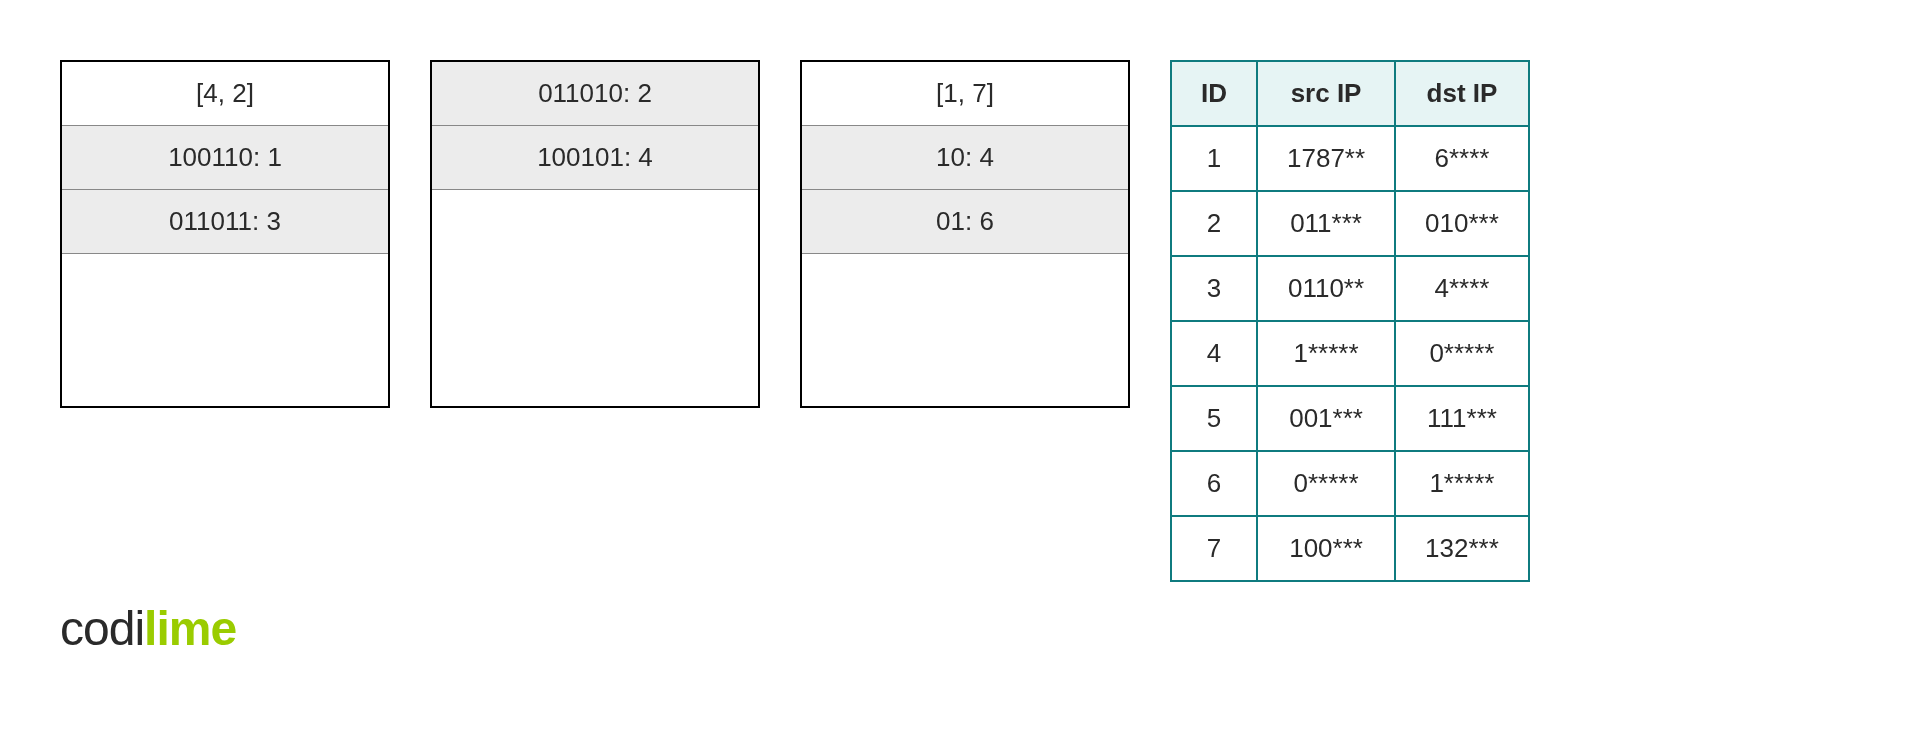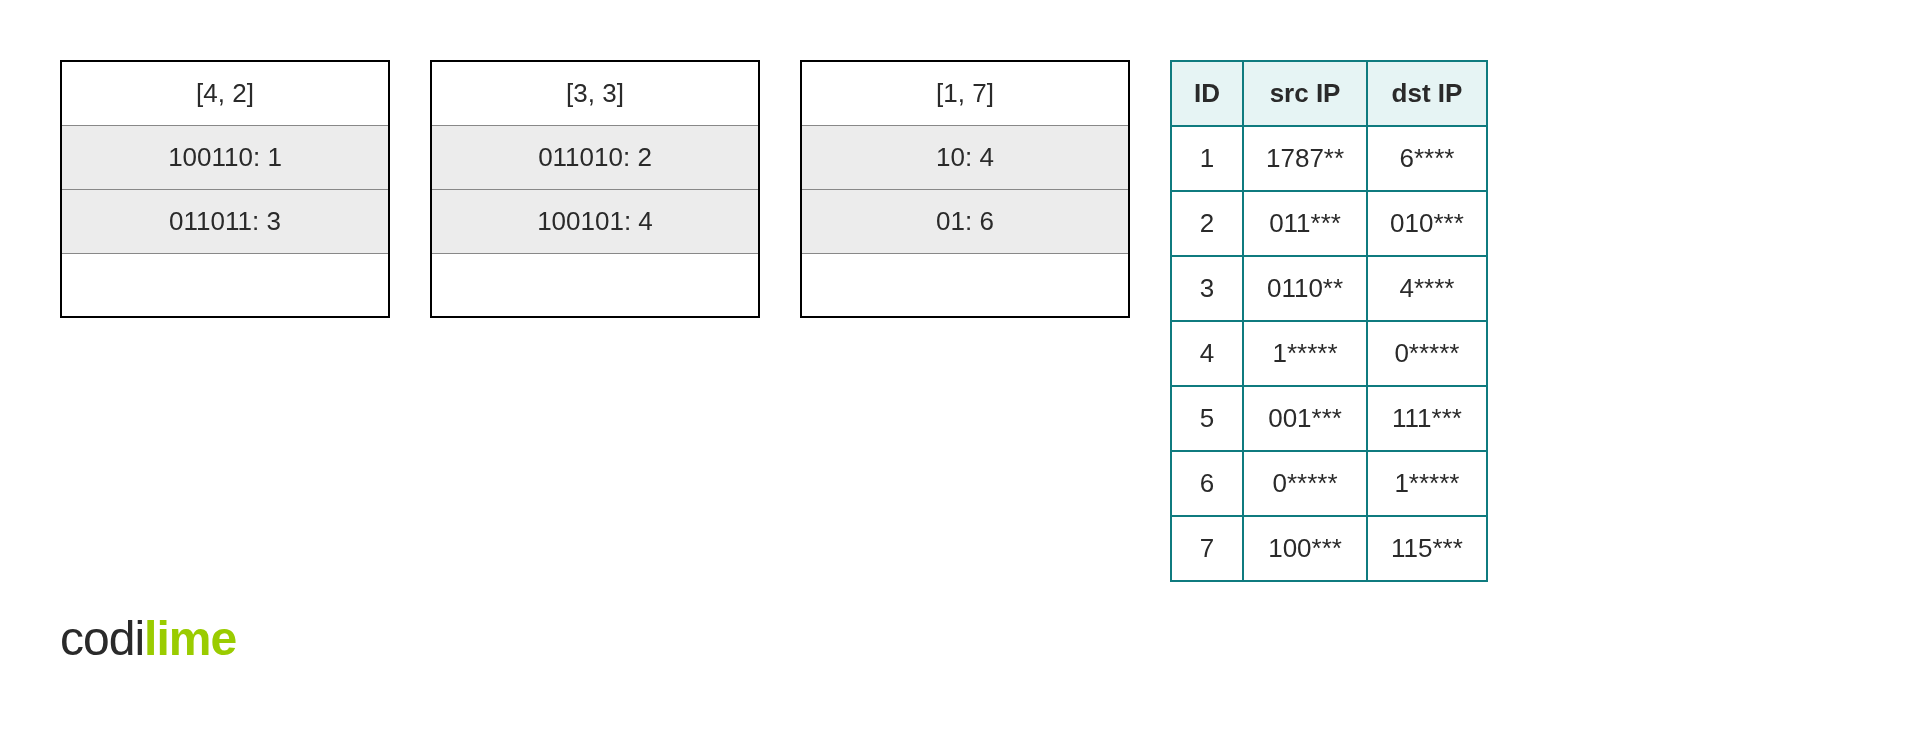--- a/index.html
+++ b/index.html
@@ -16,21 +16,21 @@
     }
     .container {
       display: flex;
       align-items: flex-start;
       padding: 60px 60px 0 60px;
       gap: 40px;
     }
     .bucket {
       border: 2px solid #000;
       width: 330px;
-      height: 258px;
+      height: 348px;
       display: flex;
       flex-direction: column;
     }
     .bucket-header {
       text-align: center;
       padding: 16px 0;
       font-size: 26px;
       color: #2a2a2a;
       border-bottom: 1px solid #888;
     }
@@ -47,31 +47,31 @@
     }
     .rules-table {
       border-collapse: collapse;
     }
     .rules-table th,
     .rules-table td {
       border: 2px solid #0f7b7f;
       text-align: center;
       font-size: 26px;
       color: #2a2a2a;
-      padding: 16px 22px;
+      padding: 16px 29px;
       font-weight: normal;
     }
     .rules-table th {
       background: #e6f4f4;
       font-weight: bold;
     }
     .logo {
       position: absolute;
       left: 60px;
-      bottom: 90px;
+      bottom: 100px;
       font-size: 48px;
       font-weight: 400;
       letter-spacing: -1px;
       margin-top: 40px;
     }
     .logo .dark {
       color: #2a2a2a;
     }
     .logo .green {
       color: #9acc00;
@@ -84,21 +84,20 @@
 <div class="container">
 
   <div class="bucket">
     <div class="bucket-header">[4, 2]</div>
     <div class="bucket-row">100110: 1</div>
     <div class="bucket-row">011011: 3</div>
     <div class="bucket-empty"></div>
   </div>
 
   <div class="bucket">
-    <div class="bucket-header">[3, 3]</div>
     <div class="bucket-row">011010: 2</div>
     <div class="bucket-row">100101: 4</div>
     <div class="bucket-empty"></div>
   </div>
 
   <div class="bucket">
     <div class="bucket-header">[1, 7]</div>
     <div class="bucket-row">10: 4</div>
     <div class="bucket-row">01: 6</div>
     <div class="bucket-empty"></div>
@@ -139,21 +138,21 @@
         <td>111***</td>
       </tr>
       <tr>
         <td>6</td>
         <td>0*****</td>
         <td>1*****</td>
       </tr>
       <tr>
         <td>7</td>
         <td>100***</td>
-        <td>115***</td>
+        <td>132***</td>
       </tr>
     </tbody>
   </table>
 </div>
 
 <div class="logo">
   <span class="dark">codi</span><span class="green">lime</span>
 </div>
 
 </body></html>

